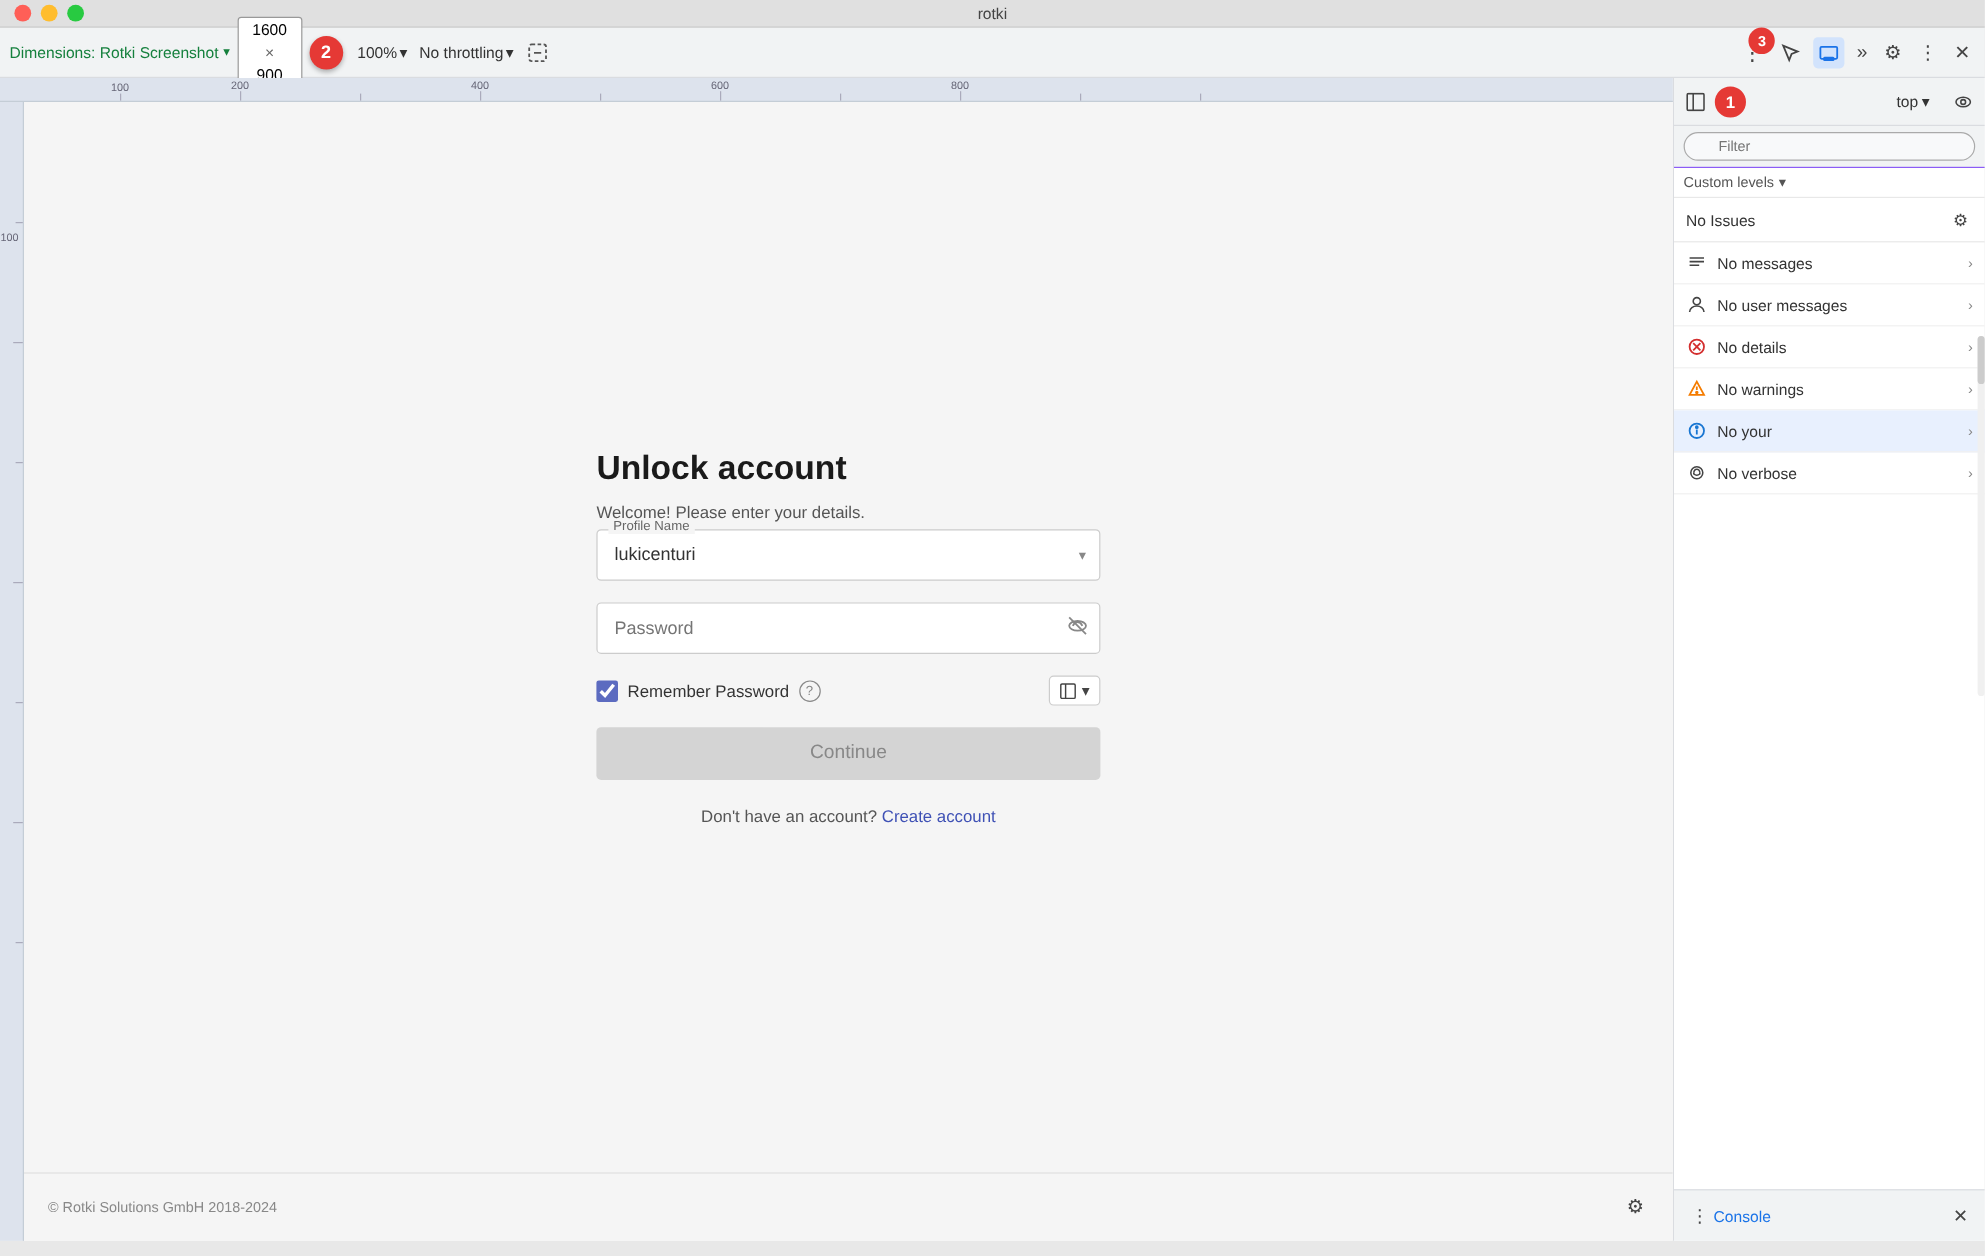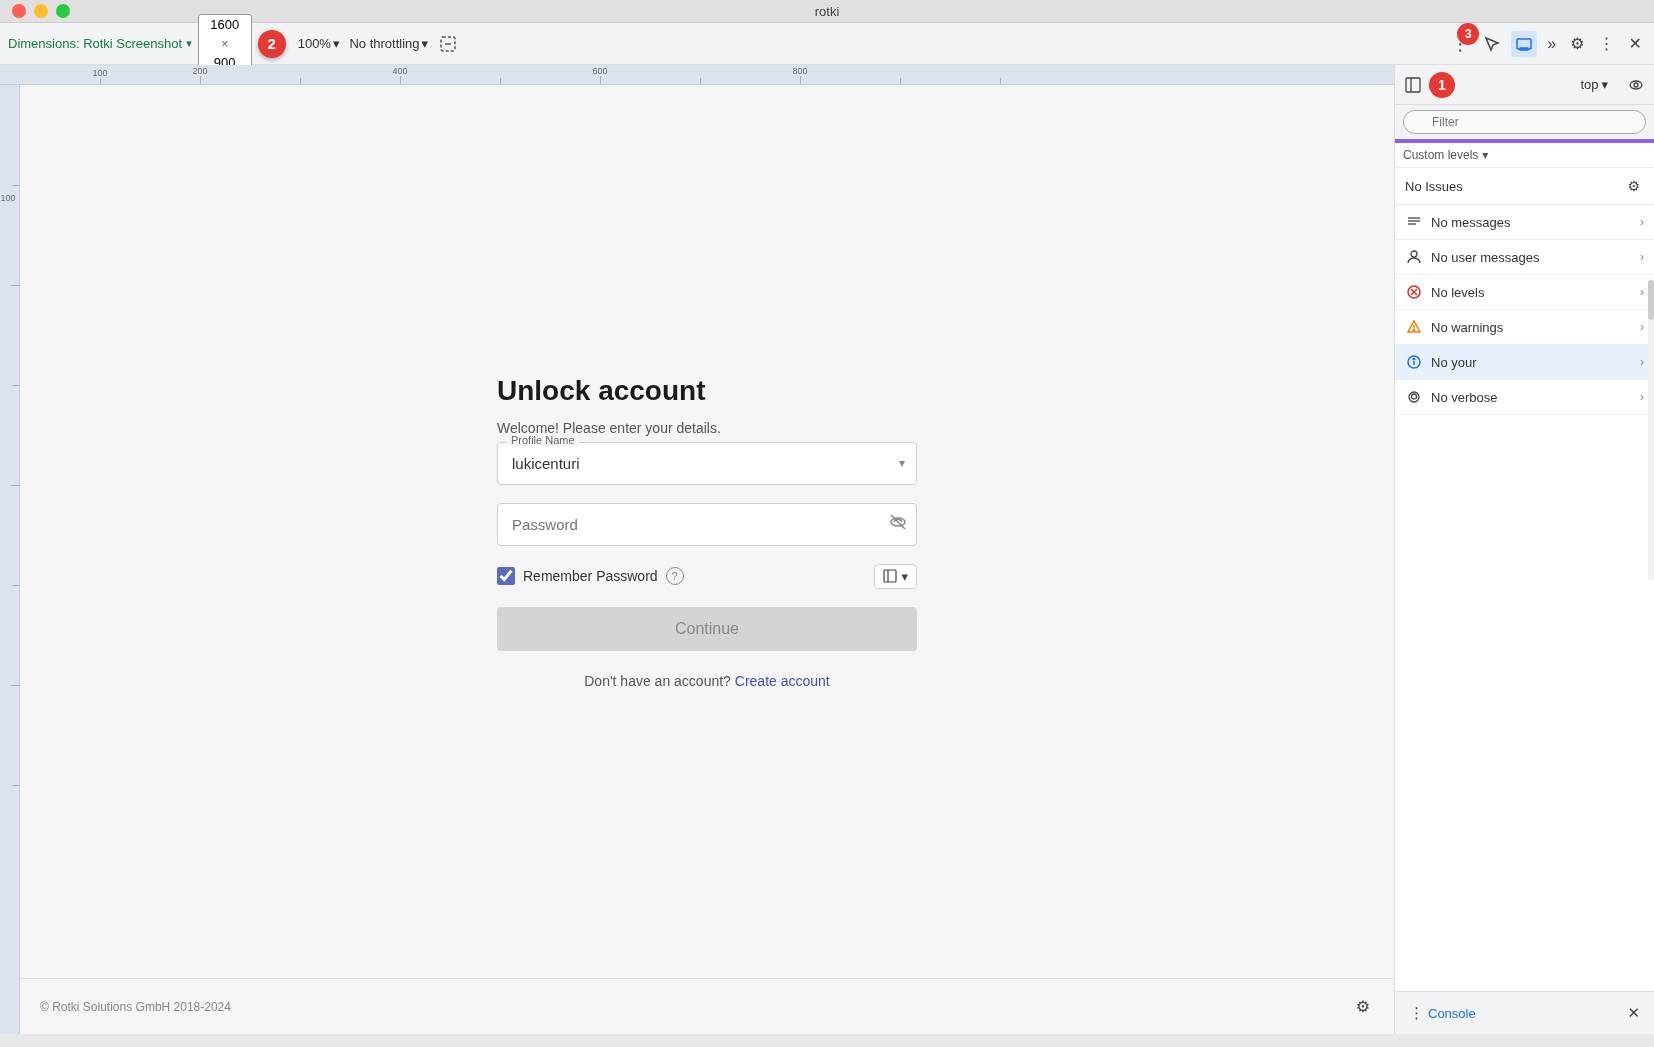--- a/index.html
+++ b/index.html
@@ -389,21 +389,21 @@
       gap: 3px;
       font-size: 13px;
       color: #333;
       cursor: pointer;
       margin-left: auto;
     }
 
     .dt-filter-bar {
       padding: 5px 8px;
       background: #f1f3f4;
-      border-bottom: 4px solid #8b5cf6;
+      border-bottom: 1px solid #8b5cf6;
     }
 
     .dt-filter-input {
       width: 100%;
       border: 1px solid #aaa;
       border-radius: 12px;
       padding: 4px 10px 4px 28px;
       font-size: 12px;
       background: #f8f9fa;
       outline: none;
@@ -781,21 +781,21 @@
       </div>
 
       <div class="dt-console-item">
         <div class="dt-item-icon">
           <svg width="16" height="16" viewBox="0 0 16 16" fill="none" stroke="#d32f2f" stroke-width="1.5">
             <circle cx="8" cy="8" r="6"></circle>
             <line x1="5" y1="5" x2="11" y2="11"></line>
             <line x1="11" y1="5" x2="5" y2="11"></line>
           </svg>
         </div>
-        <span class="dt-item-text" style="color:#333;">No levels</span>
+        <span class="dt-item-text" style="color:#333;">No details</span>
         <span class="dt-item-arrow">›</span>
       </div>
 
       <div class="dt-console-item">
         <div class="dt-item-icon">
           <svg width="16" height="16" viewBox="0 0 16 16" fill="none" stroke="#f57c00" stroke-width="1.5">
             <path d="M8 2 L14 13 L2 13 Z"></path>
             <line x1="8" y1="6" x2="8" y2="9" stroke="#f57c00"></line>
             <circle cx="8" cy="11" r="0.7" fill="#f57c00"></circle>
           </svg>

